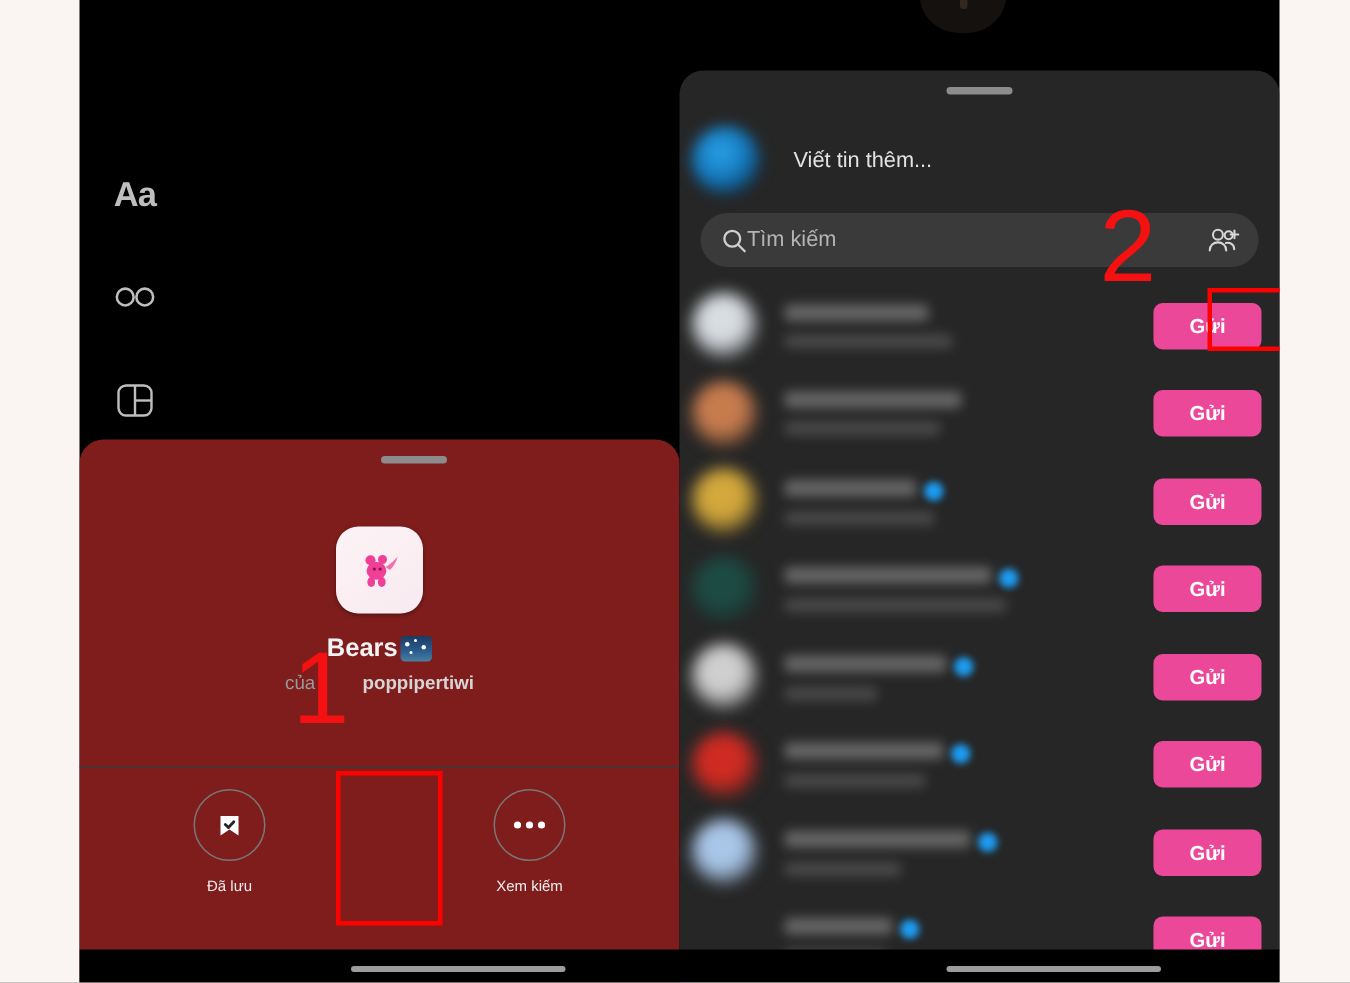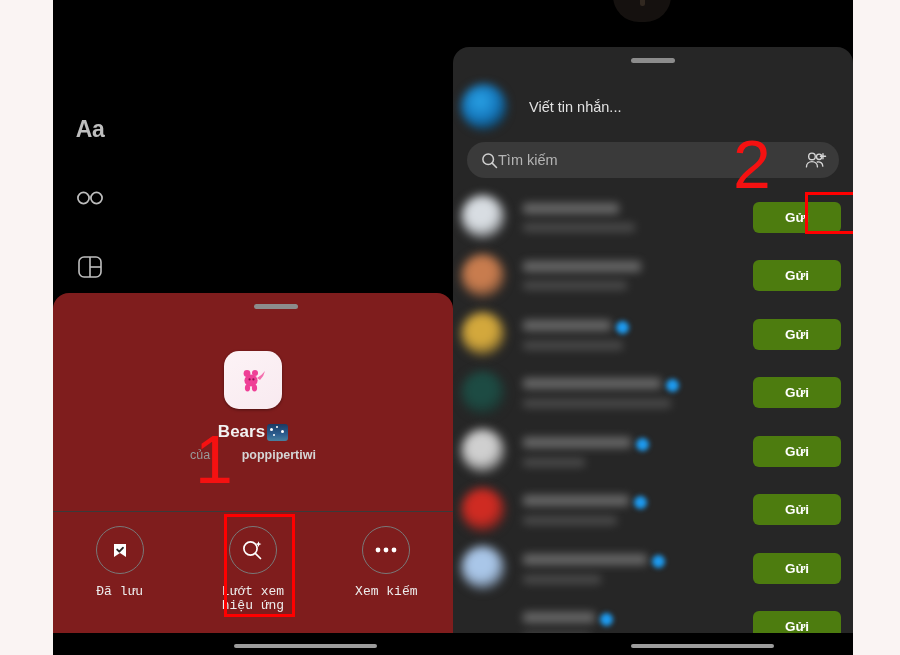--- a/index.html
+++ b/index.html
@@ -62,22 +62,22 @@
 
   .sheet-divider { position: absolute; left: 0; top: 218px; width: 100%;
     height: 1px; background: #3a3a3a; }
 
   .actions-row { position: absolute; left: 0; top: 233px; width: 100%;
     display: flex; }
   .action { flex: 1; display: flex; flex-direction: column; align-items: center; }
   .action-circle { width: 48px; height: 48px; border-radius: 50%;
     border: 1px solid #787878; display: flex; align-items: center;
     justify-content: center; color: #fff; }
-  .action-label { margin-top: 11px; font-size: 13px; color: #ededed;
-    text-align: center; line-height: 14px; max-width: 82px; font-family: Liberation Mono, monospace; }
+  .action-label { margin-top: 11px; font-size: 10px; color: #ededed;
+    text-align: center; line-height: 14px; max-width: 82px; }
 
   
   .sheet-right {
     position: absolute; left: 400px; top: 47px; width: 400px; height: 587px;
     background: #262626; border-radius: 16px 16px 0 0; overflow: hidden;
   }
   .msg-row { position: absolute; left: 0; top: 30px; width: 100%; height: 60px;
     display: flex; align-items: center; padding-left: 8px; }
   .msg-avatar { width: 46px; height: 46px; border-radius: 50%;
     background: radial-gradient(circle at 42% 38%, #2aa4e8 0%, #1578bd 45%, #103a56 75%, #1d1d1d 100%);
@@ -97,21 +97,21 @@
   .row-avatar { width: 44px; height: 44px; border-radius: 50%; filter: blur(5px);
     flex: 0 0 44px; }
   .row-txt { margin-left: 18px; flex: 1; }
   .blur-name { height: 11px; border-radius: 3px; background: #8e8e8e;
     filter: blur(4px); opacity: .62; }
   .blur-sub { height: 9px; margin-top: 9px; border-radius: 3px;
     background: #6e6e6e; filter: blur(4px); opacity: .5; }
   .verified { display: inline-block; width: 13px; height: 13px; border-radius: 50%;
     background: #1d9bf0; filter: blur(2.4px); margin-left: 5px;
     position: relative; top: 2px; }
-  .send-btn { width: 88px; height: 31px; border-radius: 6px; background: #4d7c0f;
+  .send-btn { width: 72px; height: 31px; border-radius: 6px; background: #ec4899;
     color: #fff; font-size: 13.5px; font-weight: 700; border: none;
     margin-right: 12px; cursor: pointer; display:flex; align-items:center;
     justify-content:center; }
 
   
   .hl { position: absolute; border: 3px solid #ff0000; box-sizing: border-box; }
   .hl-send { left: 752px; top: 192px; width: 98px; height: 42px; }
   .hl-guitoi { left: 171px; top: 514px; width: 71px; height: 103px; }
   .num { position: absolute; color: #f51111; font-size: 68px; font-weight: 400;
     font-family: "Liberation Sans", sans-serif; line-height: 1; }
@@ -198,50 +198,40 @@
           <div class="action-circle">
             <svg width="24" height="24" viewBox="0 0 24 24" fill="none" stroke="#fff" stroke-width="1.6">
               <path d="M6 6 h12 v13 l-6 -4 l-6 4 z" fill="#fff" stroke="none"></path>
               <path d="M9.2 11.6 l2.1 2.1 l3.6 -3.9" stroke="#262626" stroke-width="1.9" stroke-linecap="round" stroke-linejoin="round" fill="none"></path>
             </svg>
           </div>
           <div class="action-label">Đã lưu</div>
         </div>
 
 
-        <div class="action">
-          <div class="action-circle">
-            <svg width="25" height="25" viewBox="0 0 25 25" fill="none" stroke="#fff" stroke-width="1.7">
-              <circle cx="10.5" cy="10.5" r="6.6"></circle>
-              <line x1="15.3" y1="15.3" x2="20.5" y2="20.5" stroke-linecap="round"></line>
-              <path d="M18.5 3.2 l.8 2.1 l2.1 .8 l-2.1 .8 l-.8 2.1 l-.8 -2.1 l-2.1 -.8 l2.1 -.8 z" fill="#fff" stroke="none"></path>
-            </svg>
-          </div>
-          <div class="action-label">Lướt xem hiệu ứng</div>
-        </div>
 
         <div class="action">
           <div class="action-circle">
             <svg width="24" height="8" viewBox="0 0 24 8" fill="#fff">
               <circle cx="4" cy="4" r="2.4"></circle>
                 <circle cx="12" cy="4" r="2.4"></circle>
                 <circle cx="20" cy="4" r="2.4"></circle>
             </svg>
           </div>
           <div class="action-label">Xem kiếm</div>
         </div>
       </div>
     </div>
 
     <div class="sheet-right">
       <div class="handle"></div>
 
       <div class="msg-row">
         <div class="msg-avatar"></div>
-        <div class="msg-text">Viết tin nhắn...</div>
+        <div class="msg-text">Viết tin thêm...</div>
       </div>
 
       <div class="search-bar">
         <span class="ic-search">
           <svg width="17" height="17" viewBox="0 0 18 18" fill="none" stroke="#cfcfcf" stroke-width="1.6">
             <circle cx="7.6" cy="7.6" r="5.6"></circle>
               <line x1="11.8" y1="11.8" x2="16.4" y2="16.4" stroke-linecap="round"></line>
           </svg>
         </span>
         <span class="search-ph">Tìm kiếm</span>

